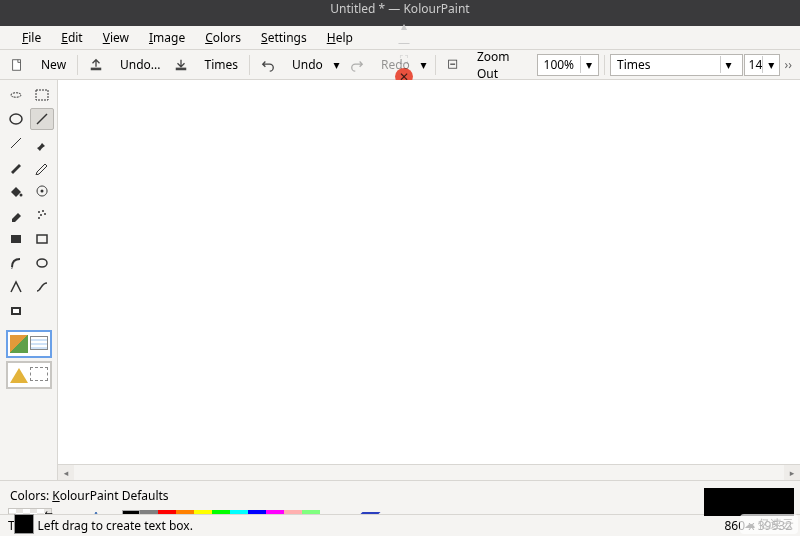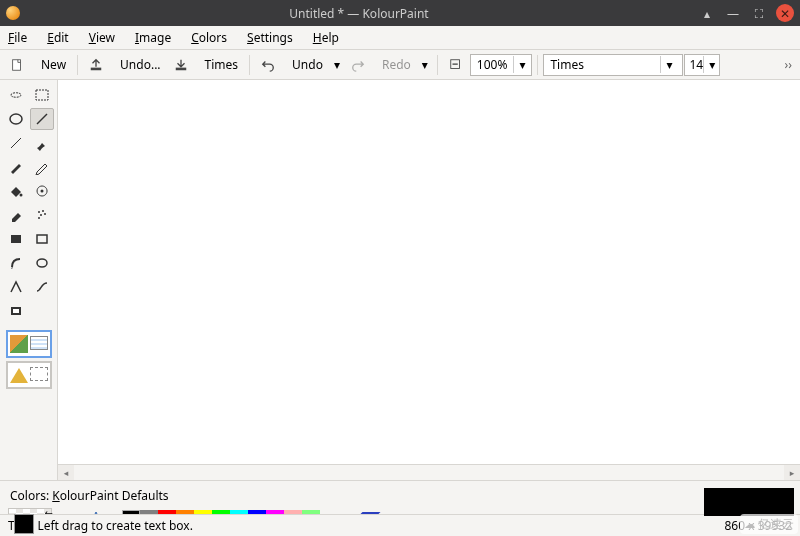--- a/index.html
+++ b/index.html
@@ -1,23 +1,23 @@
 <!DOCTYPE html>
 <html><head>
 <meta charset="utf-8">
 <style>
 * { box-sizing: border-box; margin: 0; padding: 0; font-family: "Noto Sans", "Ubuntu", sans-serif; font-size: 12px; }
 body { width: 800px; height: 536px; background: #f5f4f2; overflow: hidden; }
-.titlebar { height: 26px; background: #3a3a3c; color: #ccc; display: flex; align-items: center; padding: 0 6px; }
+.titlebar { height: 26px; background: #3a3a3c; color: #ccc; display: flex; align-items: center; padding: 0 6px; flex-direction: column; }
 .titlebar .icon { width: 14px; height: 14px; border-radius: 50%; background: radial-gradient(circle at 30% 30%, #ffd27a, #e57d00); margin-right: 8px; }
 .titlebar .title { flex: 1; text-align: center; }
 .titlebar .wbtn { width: 18px; height: 18px; margin-left: 8px; display: flex; align-items: center; justify-content: center; cursor: pointer; color: #ccc; }
 .titlebar .close { border-radius: 50%; background: #e9513e; color: #3a1a14; }
 
-.menubar { height: 24px; background: #f5f4f2; border-bottom: 1px solid #d8d6d2; display: flex; align-items: center; padding: 0 0; gap: 4px; }
+.menubar { height: 24px; background: #f5f4f2; border-bottom: 1px solid #d8d6d2; display: flex; align-items: center; padding: 0 14px; gap: 4px; }
 .menubar .mitem { padding: 3px 8px; cursor: pointer; }
 .mitem u { text-decoration: underline; }
 
 .toolbar { height: 30px; border-bottom: 1px solid #d8d6d2; display: flex; align-items: center; padding: 0 4px; gap: 1px; }
 .tbtn { display: flex; align-items: center; gap: 17px; padding: 3px 6px; border-radius: 3px; cursor: pointer; }
 .tbtn.disabled { opacity: 0.4; cursor: default; }
 .tbtn svg { width: 14px; height: 14px; }
 .sep { width: 1px; height: 20px; background: #d8d6d2; margin: 0 4px; }
 .dropcaret { width: 14px; display: flex; align-items: center; justify-content: center; cursor: pointer; }
 .zoombox { border: 1px solid #b8b6b2; background: #fff; padding: 2px 6px; display: flex; align-items: center; gap: 6px; height: 22px; }
@@ -131,20 +131,21 @@
       </svg>
     <span>Redo</span>
   </div>
   <div class="dropcaret disabled">▾</div>
   <div class="sep"></div>
   <div class="tbtn">
     <svg viewBox="0 0 16 16">
         <rect x="2" y="2" width="10" height="10" fill="none" stroke="#444"></rect>
         <line x1="4" y1="7" x2="10" y2="7" stroke="#444" stroke-width="1.5"></line>
       </svg>
+    <span>Zoom Out</span>
   </div>
   <div class="zoombox">
     <span>100%</span>
     <span class="caret">▾</span>
   </div>
   <div class="sep"></div>
   <div class="fontsel">
     <span>Times</span>
     <span class="caret">▾</span>
   </div>

